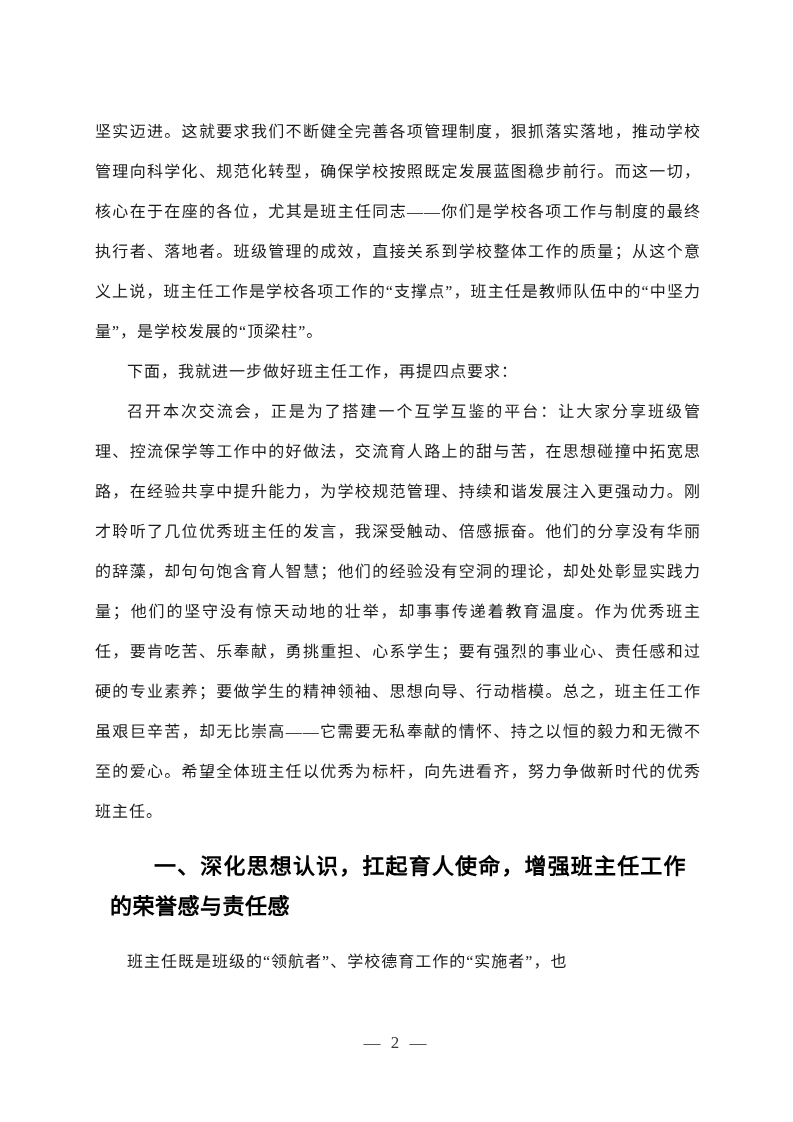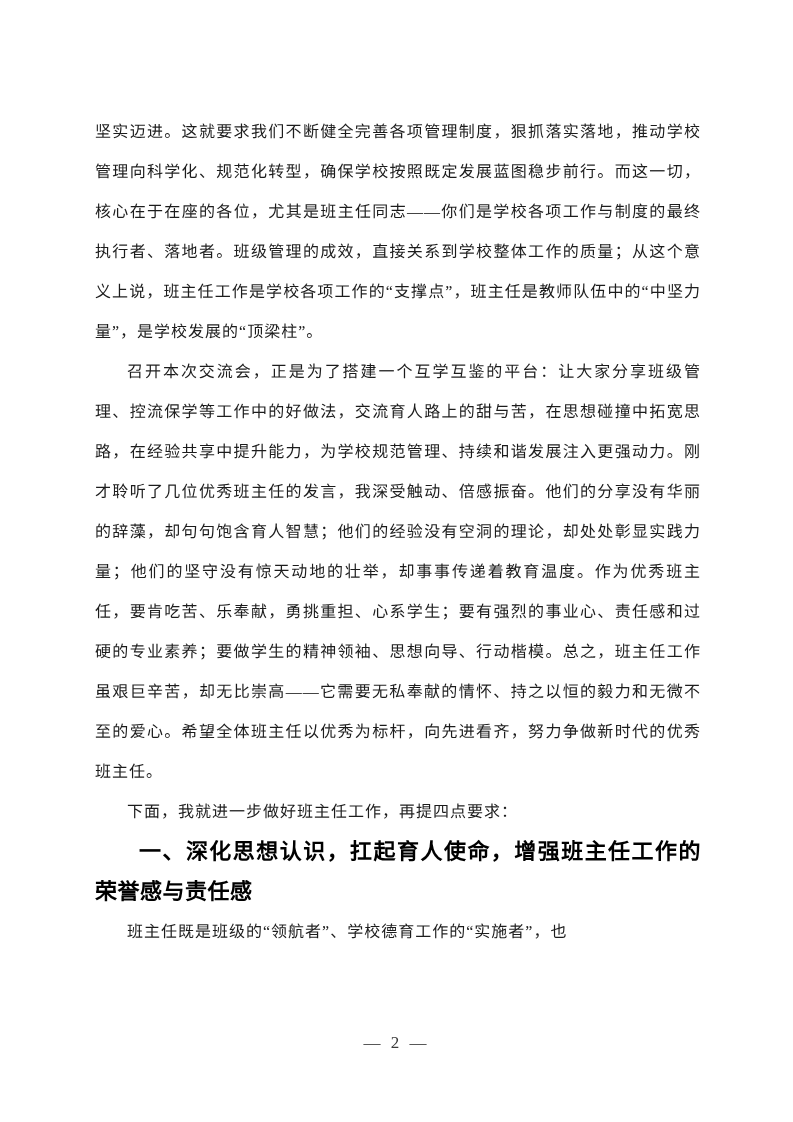--- a/index.html
+++ b/index.html
@@ -28,21 +28,21 @@
     letter-spacing: 1px;
     text-align: justify;
     text-justify: inter-character;
     color: #1c1c1c;
     word-break: break-all;
   }
   .doc-body p.indent {
     text-indent: 2em;
   }
   .doc-body h2.section-heading {
-    margin: 0;
+    margin: 15px;
     font-family: Liberation Serif, serif;
     font-weight: 700;
     font-size: 22px;
     line-height: 40px;
     letter-spacing: 0.5px;
     text-indent: 2em;
     text-align: justify;
     text-justify: inter-character;
     color: #000000;
     word-break: break-all;
@@ -58,22 +58,22 @@
     color: #3a3a3a;
     letter-spacing: 3px;
   }
 </style>
 </head>
 <body>
 
 <div class="page">
   <div class="doc-body">
     <p>坚实迈进。这就要求我们不断健全完善各项管理制度，狠抓落实落地，推动学校管理向科学化、规范化转型，确保学校按照既定发展蓝图稳步前行。而这一切，核心在于在座的各位，尤其是班主任同志——你们是学校各项工作与制度的最终执行者、落地者。班级管理的成效，直接关系到学校整体工作的质量；从这个意义上说，班主任工作是学校各项工作的“支撑点”，班主任是教师队伍中的“中坚力量”，是学校发展的“顶梁柱”。</p>
+    <p class="indent">下面，我就进一步做好班主任工作，再提四点要求：</p>
     <p class="indent">召开本次交流会，正是为了搭建一个互学互鉴的平台：让大家分享班级管理、控流保学等工作中的好做法，交流育人路上的甜与苦，在思想碰撞中拓宽思路，在经验共享中提升能力，为学校规范管理、持续和谐发展注入更强动力。刚才聆听了几位优秀班主任的发言，我深受触动、倍感振奋。他们的分享没有华丽的辞藻，却句句饱含育人智慧；他们的经验没有空洞的理论，却处处彰显实践力量；他们的坚守没有惊天动地的壮举，却事事传递着教育温度。作为优秀班主任，要肯吃苦、乐奉献，勇挑重担、心系学生；要有强烈的事业心、责任感和过硬的专业素养；要做学生的精神领袖、思想向导、行动楷模。总之，班主任工作虽艰巨辛苦，却无比崇高——它需要无私奉献的情怀、持之以恒的毅力和无微不至的爱心。希望全体班主任以优秀为标杆，向先进看齐，努力争做新时代的优秀班主任。</p>
-    <p class="indent">下面，我就进一步做好班主任工作，再提四点要求：</p>
     <h2 class="section-heading">一、深化思想认识，扛起育人使命，增强班主任工作的荣誉感与责任感</h2>
     <p class="indent">班主任既是班级的“领航者”、学校德育工作的“实施者”，也</p>
   </div>
 
   <div class="page-footer">
     <span>— 2 —</span>
   </div>
 </div>
 
 </body></html>

